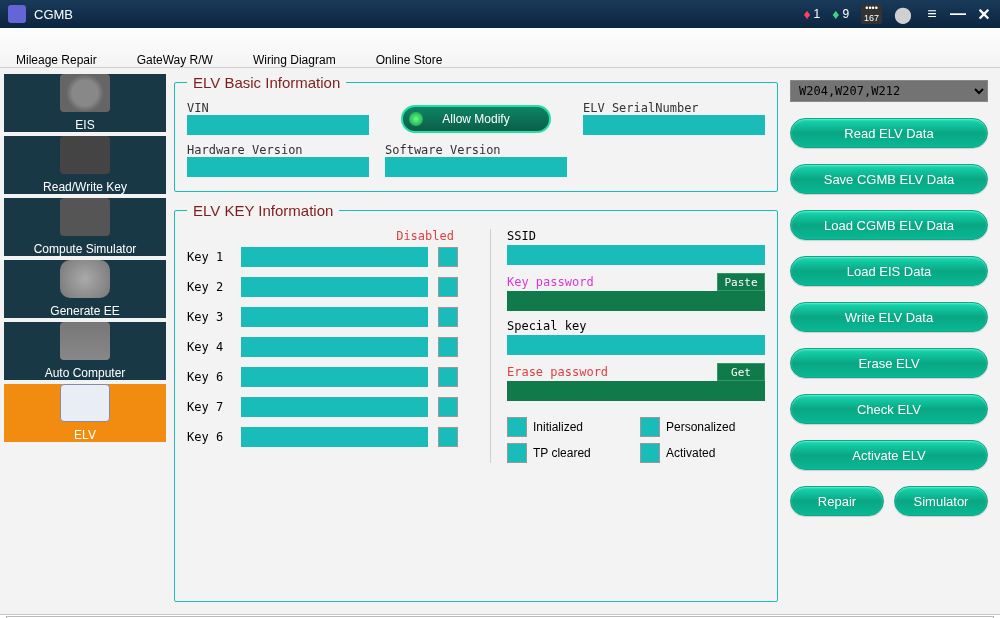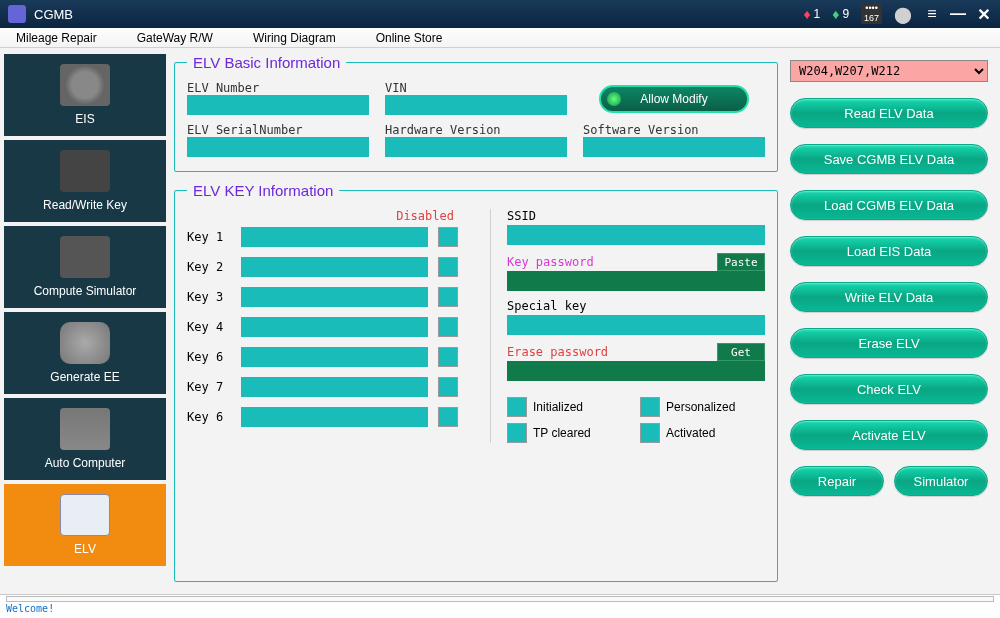--- a/index.html
+++ b/index.html
@@ -10,40 +10,40 @@
   .titlebar-title { flex: 1; }
   .titlebar-stats { display: flex; align-items: center; gap: 12px; margin-right: 12px; font-size: 12px;}
   .stat-item { display: flex; align-items: center; gap: 3px; }
   .diamond-red { color: #ff4060; font-size: 14px;}
   .diamond-green { color: #40d080; font-size: 14px;}
   .date-box { background: #333; color: #fff; font-size: 9px; border-radius: 2px; padding: 0 3px; text-align: center; line-height: 1.1;}
   .medal { color: #d0d0d0; font-size: 16px; }
   .win-controls { display: flex; gap: 10px; font-size: 16px; font-weight: bold;}
   .win-controls span { cursor: pointer; width: 16px; text-align: center;}
   
-  .menubar { height: 20px; border-bottom: 1px solid #d0d0d0; display: flex; align-items: center; padding-left: 16px; gap: 40px; font-size: 12px; background: linear-gradient(to bottom, #fdfdfd, #f4f4f4); }
+  .menubar { height: 40px; border-bottom: 1px solid #d0d0d0; display: flex; align-items: flex-end; padding-left: 16px; gap: 40px; font-size: 12px; background: linear-gradient(to bottom, #fdfdfd, #f4f4f4); }
   .menubar span { cursor: pointer; }
   
   .main-area { display: flex; height: calc(618px - 28px - 24px - 20px); background: #f3f3f3; padding: 6px 4px 2px 4px;}
 
   .sidebar { width: 162px; display: flex; flex-direction: column; gap: 4px; }
-  .side-item { height: 82px; background: #183846; color: #fff; display: flex; flex-direction: column; align-items: center; justify-content: center; font-size: 12px; cursor: pointer; border-radius: 0;}
+  .side-item { height: 58px; background: #183846; color: #fff; display: flex; flex-direction: column; align-items: center; justify-content: center; font-size: 12px; cursor: pointer; border-radius: 0;}
   .side-item.active { background: #f28c11; }
   .side-icon { width: 50px; height: 42px; background: #556; margin-bottom: 6px; border-radius: 4px; display: flex; align-items: center; justify-content: center;}
   .side-icon.eis { background: radial-gradient(circle, #888 40%, #656565 60%); }
   .side-icon.key { background: #444;}
   .side-icon.compute { background: #555;}
   .side-icon.gen { background: radial-gradient(circle, #aaa, #777); border-radius: 10px;}
   .side-icon.auto { background: linear-gradient(#777,#888);}
   .side-icon.elv { background: #e8eef4; border: 1px solid #88a;}
 
   .content { flex: 1; padding: 0 8px; display: flex; flex-direction: column;}
   
   fieldset { border: 1px solid #19bcb8; border-radius: 2px; padding: 10px 12px 14px 12px; margin-bottom: 10px; font-family: monospace; }
-  legend { color: #6d28d9; font-size: 15px; padding: 0 6px; font-family: Arial;}
+  legend { color: #7f1d1d; font-size: 15px; padding: 0 6px; font-family: Arial;}
   
   .basic-info { display: grid; grid-template-columns: 1fr 1fr 1fr; gap: 8px 16px; }
   .info-field label { font-size: 12px; font-family: monospace; color: #333; display: block; }
   .info-input { width: 100%; height: 20px; background: #19bcb8; border: none; }
   
   .allow-modify { width: 150px; height: 28px; background: linear-gradient(to bottom, #0d8565, #0a5e48); color: #fff; border: 2px solid #22e0a8; border-radius: 14px; display: flex; align-items: center; justify-content: center; font-size: 12px; font-family: monospace; position: relative; margin-top: 2px; cursor: pointer;}
   .allow-modify::before { content:''; width: 14px; height: 14px; background: radial-gradient(circle, #60ff80, #109048); border-radius: 50%; position: absolute; left: 6px;}
   
   .key-info-body { display: flex; gap: 32px; }
   .key-left { flex: 1.05; }
@@ -60,21 +60,21 @@
   .right-input { width: 100%; height: 20px; background: #19bcb8; border: none;}
   .right-input.green { background: #117a4a; }
   .small-btn { width: 48px; height: 18px; background: #117a4a; color: #fff; font-size: 11px; text-align: center; line-height: 18px; font-family: monospace; cursor: pointer; border: 1px solid #359868;}
   label.magenta { color: #d838d8; }
   label.red { color: #e04040; }
   
   .status-row { display: grid; grid-template-columns: 1fr 1fr; gap: 6px 8px; margin-top: 16px;}
   .status-item { display: flex; align-items: center; gap: 6px; font-size: 12px; font-family: monospace;}
   
   .right-panel { width: 210px; padding: 6px 8px 0 4px; display: flex; flex-direction: column; gap: 16px;}
-  .model-select { width: 100%; height: 22px; border: 1px solid #888; font-family: monospace; font-size: 12px; padding: 1px 4px; background: #fca5a5;}
+  .model-select { width: 100%; height: 22px; border: 1px solid #888; font-family: monospace; font-size: 12px; padding: 1px 4px; background: #737373;}
   .big-btn { width: 100%; height: 30px; background: linear-gradient(to bottom, #15d9b0 0%, #0aa683 50%, #08b894 100%); border: 1px solid #0aaa88; border-radius: 15px; color: #fff; font-size: 13px; cursor: pointer; box-shadow: inset 0 1px 2px rgba(255,255,255,0.4), 0 1px 1px rgba(0,0,0,0.15);}
   .btn-row { display: flex; gap: 10px; }
   .btn-row .big-btn { flex: 1; }
   
   .statusbar { height: 20px; border-top: 1px solid #c8c8c8; display: flex; flex-direction: column; padding: 0 6px;}
   .status-progress { height: 6px; border: 1px solid #bbb; margin: 1px 0; background: #fafafa;}
   .status-text { font-size: 10px; color: #1171c2; font-family: monospace;}
 </style>
 </head>
 <body>
@@ -134,24 +134,20 @@
     <div class="side-item active">
         <div class="side-icon elv"></div>
         <span>ELV</span>
       </div>
   </div>
 
   <div class="content">
     <fieldset>
       <legend>ELV Basic Information</legend>
       <div class="basic-info">
-        <div class="info-field">
-          <label>ELV Number</label>
-          <div class="info-input"></div>
-        </div>
         <div class="info-field">
           <label>VIN</label>
           <div class="info-input"></div>
         </div>
         <div style="display:flex;align-items:center;justify-content:center;">
           <div class="allow-modify">
               <span>Allow Modify</span>
             </div>
         </div>
         <div class="info-field">

